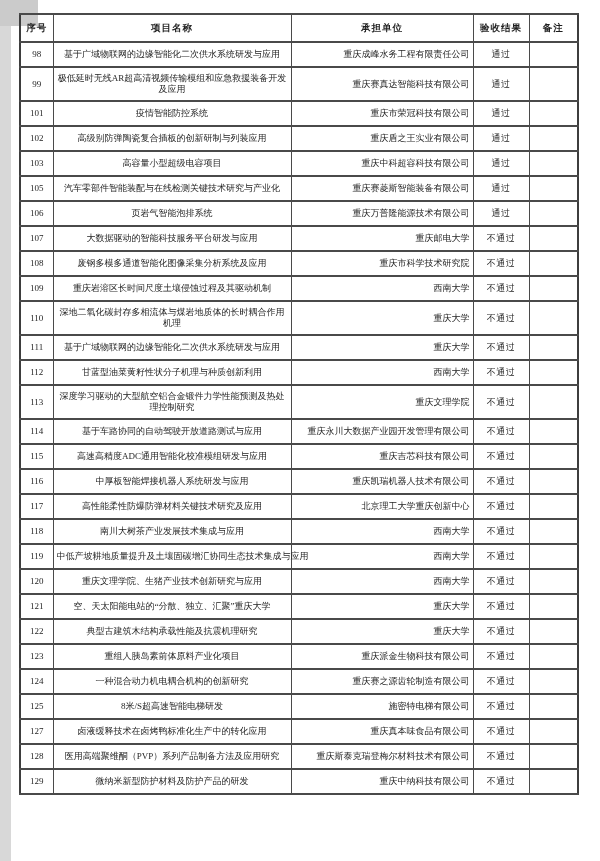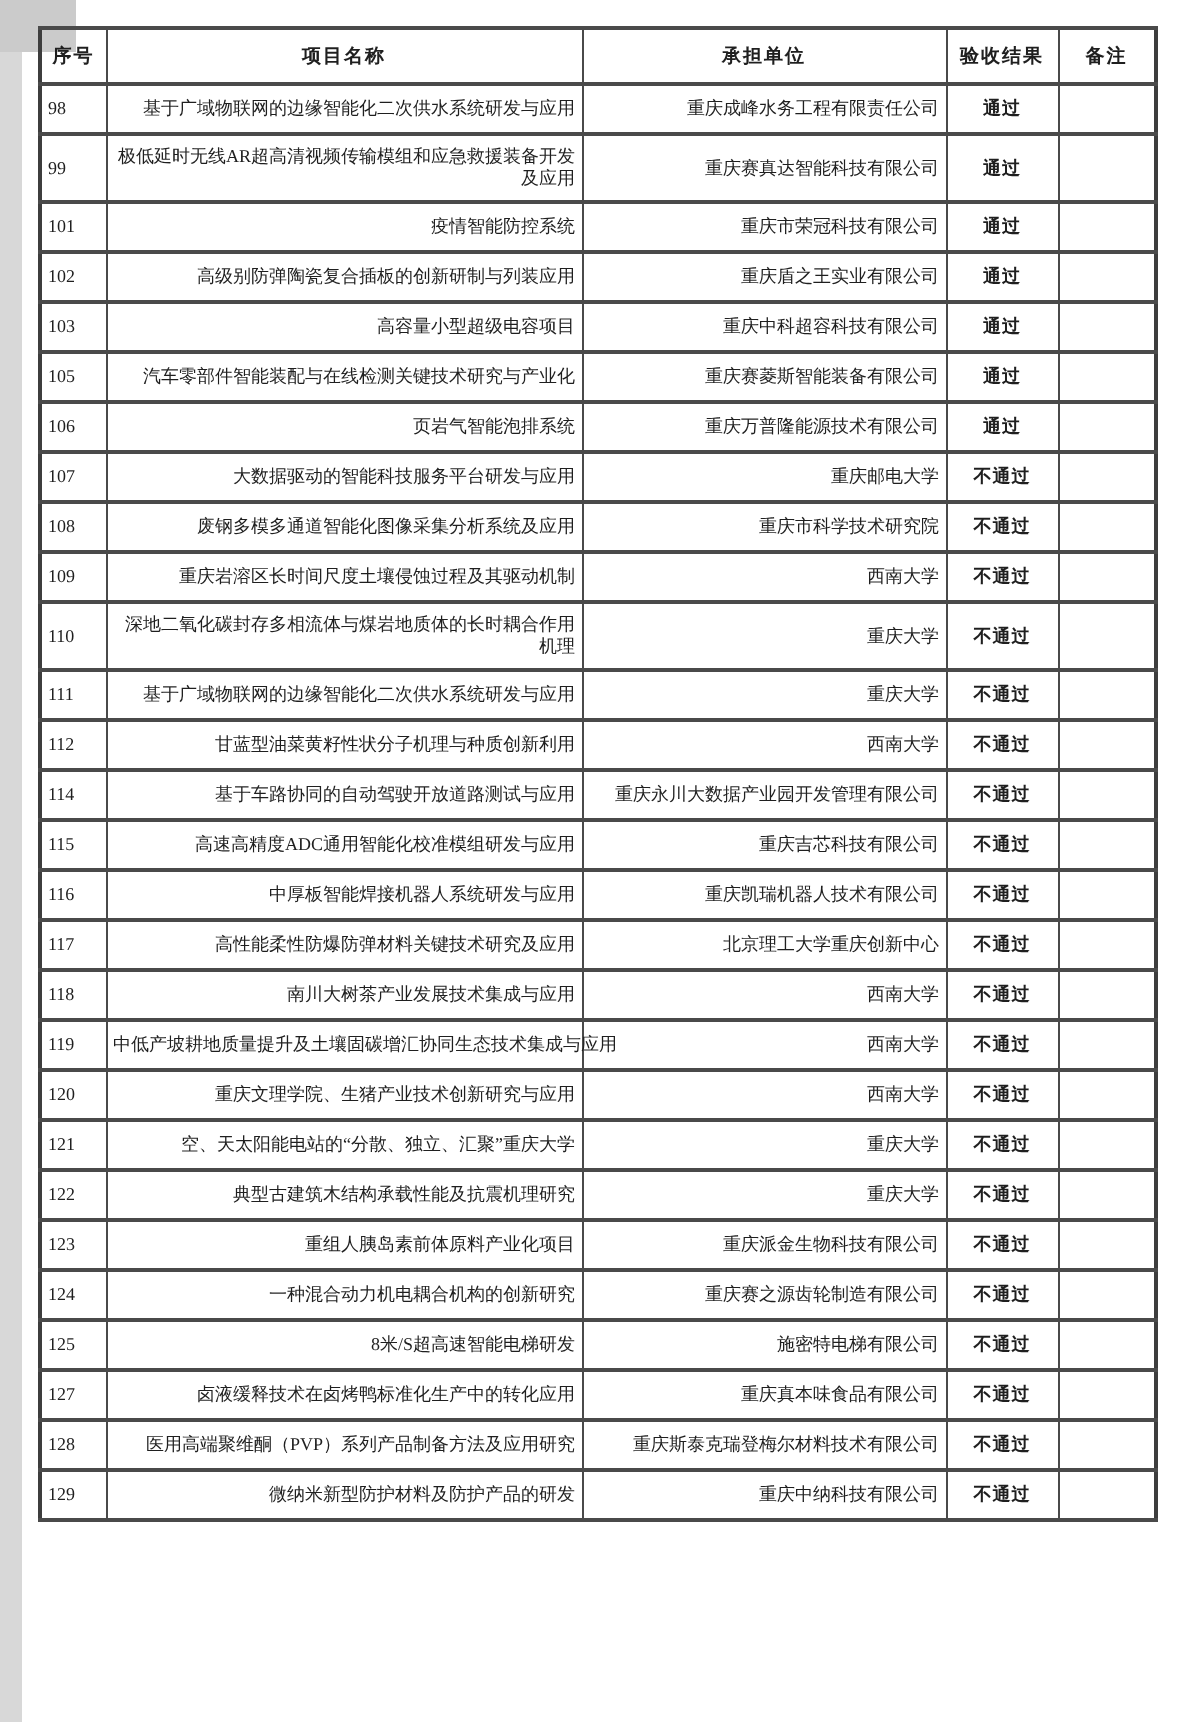--- a/index.html
+++ b/index.html
@@ -40,24 +40,24 @@
   }
   table.doc-table{border:2px solid #3d3d3d;}
   table.doc-table th{
     font-weight:bold;
     font-size:9.5px;
     height:24px;
     text-align:center;
     letter-spacing:1px;
     font-family:Liberation Mono, monospace;
   }
-  td.col-no{height:21px;}
-  td.col-project{text-align:right;}
+  td.col-no{text-align:center;height:21px;}
+  td.col-project{text-align:center;}
   td.col-unit{text-align:right;margin-left:16px;}
-  td.col-result{text-align:center;font-weight:bold;letter-spacing:0.5px;}
+  td.col-result{text-align:center;font-weight:normal;letter-spacing:0.5px;}
   td.col-note{text-align:center;}
   tr.row-tall td{height:30px;}
   td.nowrap-overflow{
     white-space:nowrap;
     word-break:keep-all;
     overflow:visible;
     position:relative;
     z-index:2;
   }
 </style>
@@ -169,20 +169,27 @@
     <td class="col-result">不通过</td>
     <td class="col-note"></td>
   </tr>
       <tr>
     <td class="col-no">112</td>
     <td class="col-project">甘蓝型油菜黄籽性状分子机理与种质创新利用</td>
     <td class="col-unit">西南大学</td>
     <td class="col-result">不通过</td>
     <td class="col-note"></td>
   </tr>
+      <tr class="row-tall">
+    <td class="col-no">113</td>
+    <td class="col-project">深度学习驱动的大型航空铝合金锻件力学性能预测及热处理控制研究</td>
+    <td class="col-unit">重庆文理学院</td>
+    <td class="col-result">不通过</td>
+    <td class="col-note"></td>
+  </tr>
       <tr>
     <td class="col-no">114</td>
     <td class="col-project">基于车路协同的自动驾驶开放道路测试与应用</td>
     <td class="col-unit">重庆永川大数据产业园开发管理有限公司</td>
     <td class="col-result">不通过</td>
     <td class="col-note"></td>
   </tr>
       <tr>
     <td class="col-no">115</td>
     <td class="col-project">高速高精度ADC通用智能化校准模组研发与应用</td>

